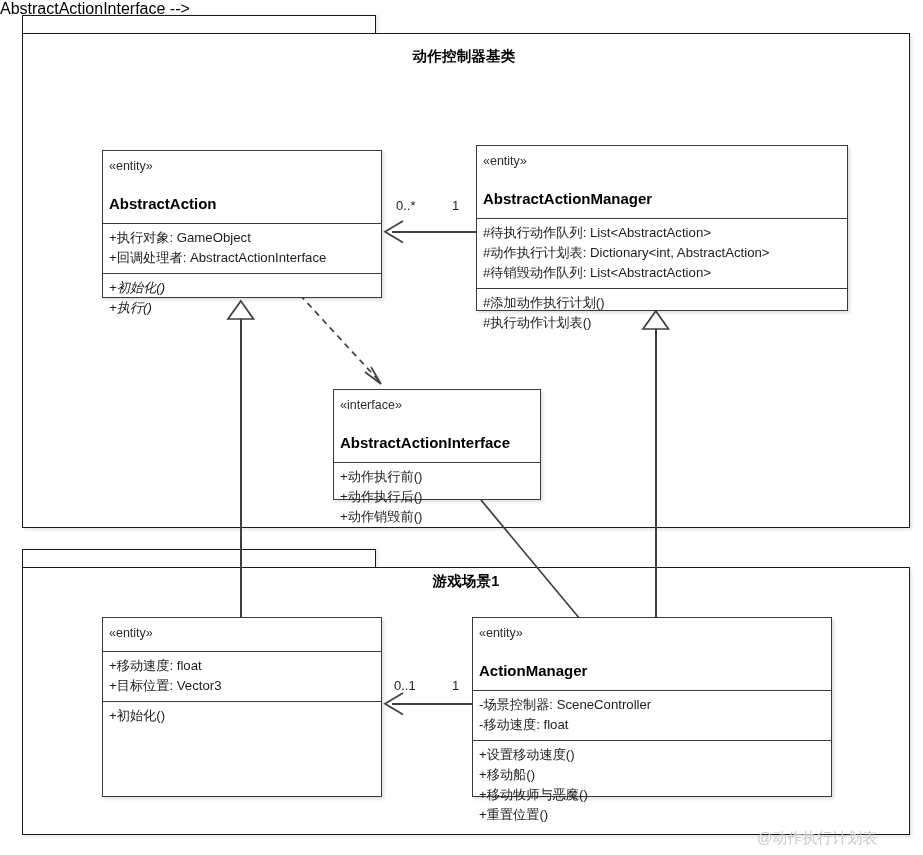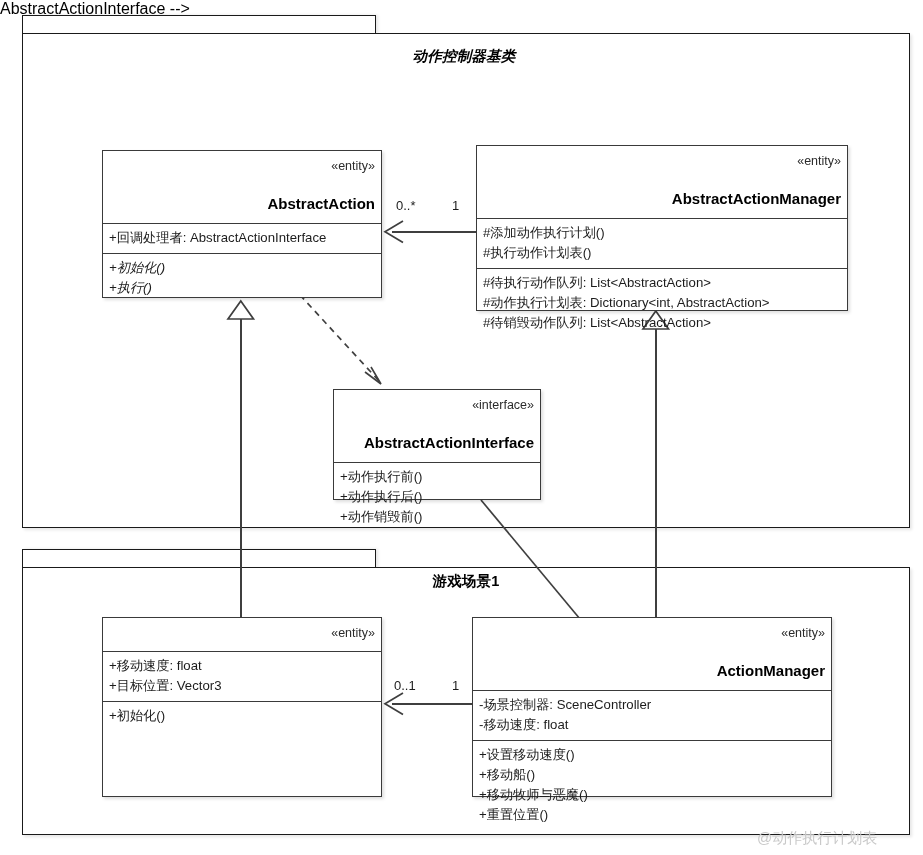--- a/index.html
+++ b/index.html
@@ -49,21 +49,21 @@
   .uml {
     position: absolute;
     border: 1.5px solid #3a3a3a;
     background: #ffffff;
     box-sizing: border-box;
     box-shadow: 2px 2px 3px rgba(0,0,0,0.13);
     z-index: 5;
   }
   .uml-head {
     padding: 7px 6px 9px 6px;
-    text-align: right;
+    text-align: left;
     border-bottom: 1.5px solid #3a3a3a;
     box-sizing: border-box;
   }
   .stereotype {
     font-size: 12.5px;
     color: #2b2b2b;
     line-height: 1.35;
   }
   .cls-name {
     font-size: 15px;
@@ -118,21 +118,21 @@
   }
 </style>
 </head>
 <body>
 
 <div id="canvas">
 
   
   <div class="pkg-tab" style="left:22px; top:15px; width:354px; height:19px;"></div>
   <div class="pkg" style="left:22px; top:33px; width:888px; height:495px;"></div>
-  <div class="pkg-title" style="left:22px; top:47px; width:884px;font-style:italic;">动作控制器基类</div>
+  <div class="pkg-title" style="left:22px; top:47px; width:884px;">动作控制器基类</div>
 
   
   <div class="pkg-tab" style="left:22px; top:549px; width:354px; height:19px;"></div>
   <div class="pkg" style="left:22px; top:567px; width:888px; height:268px;"></div>
   <div class="pkg-title" style="left:22px; top:572px; width:888px;">游戏场景1</div>
 
   
 
   
   <div class="line h" style="left:392px; top:231px; width:84px;"></div>
@@ -173,42 +173,43 @@
   <div class="mult" style="left:394px; top:678px;">0..1</div>
   <div class="mult" style="left:452px; top:678px;">1</div>
 
   
   <div class="uml" style="left:102px; top:150px; width:280px; height:148px;">
     <div class="uml-head">
       <div class="stereotype">«entity»</div>
       <div class="cls-name">AbstractAction</div>
     </div>
     <div class="uml-sec">
+      <div class="member">+执行对象: GameObject</div>
       <div class="member">+回调处理者: AbstractActionInterface</div>
     </div>
     <div class="uml-sec">
       <div class="member abstract">+初始化()</div>
       <div class="member abstract">+执行()</div>
     </div>
   </div>
 
   
   <div class="uml" style="left:476px; top:145px; width:372px; height:166px;">
     <div class="uml-head">
       <div class="stereotype">«entity»</div>
       <div class="cls-name">AbstractActionManager</div>
-    </div>
-    <div class="uml-sec">
-      <div class="member">#添加动作执行计划()</div>
-      <div class="member">#执行动作计划表()</div>
     </div>
     <div class="uml-sec">
       <div class="member">#待执行动作队列: List&lt;AbstractAction&gt;</div>
       <div class="member">#动作执行计划表: Dictionary&lt;int, AbstractAction&gt;</div>
       <div class="member">#待销毁动作队列: List&lt;AbstractAction&gt;</div>
+    </div>
+    <div class="uml-sec">
+      <div class="member">#添加动作执行计划()</div>
+      <div class="member">#执行动作计划表()</div>
     </div>
   </div>
 
   
   <div class="uml" style="left:333px; top:389px; width:208px; height:111px;">
     <div class="uml-head">
       <div class="stereotype">«interface»</div>
       <div class="cls-name">AbstractActionInterface</div>
     </div>
     <div class="uml-sec">

